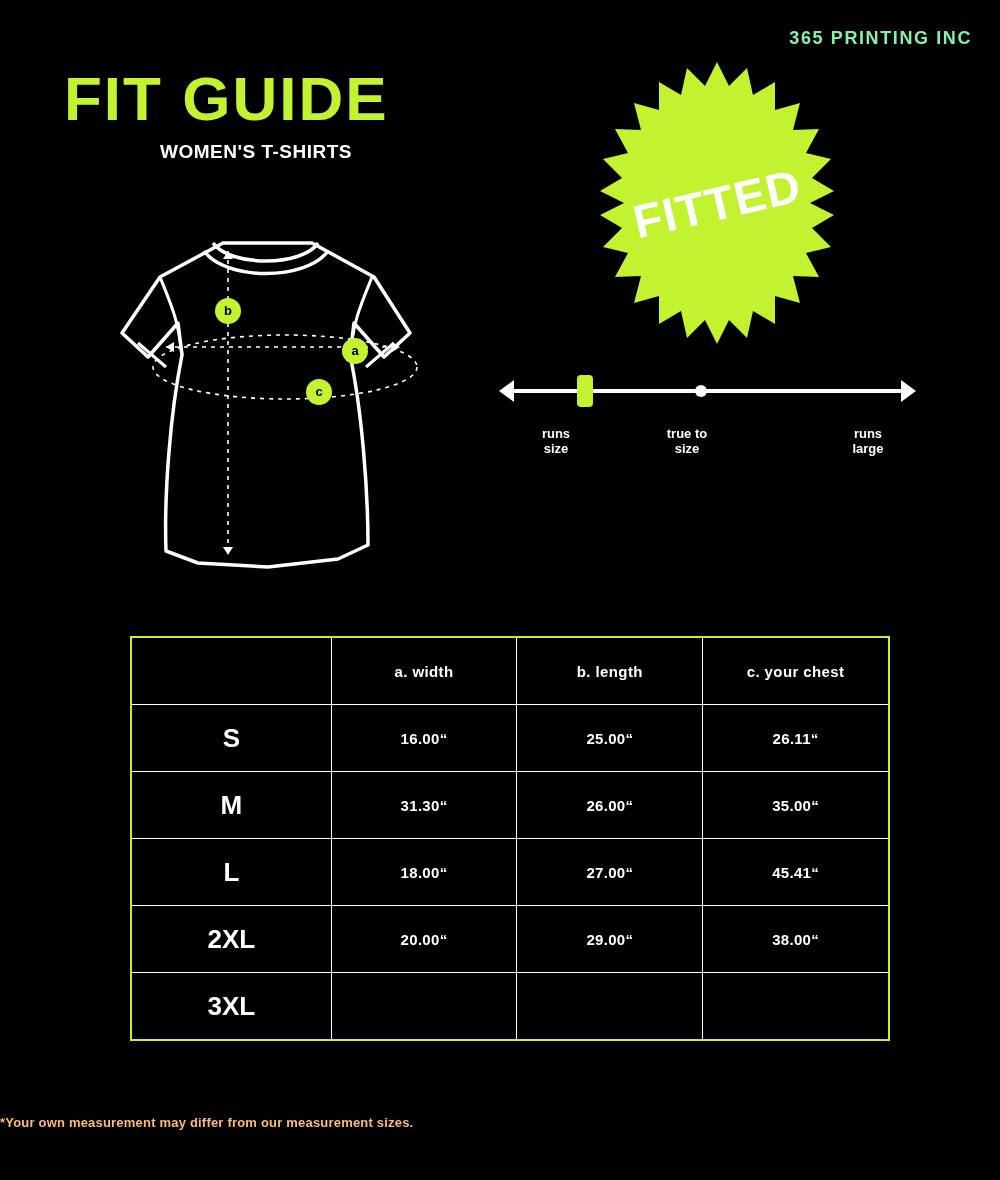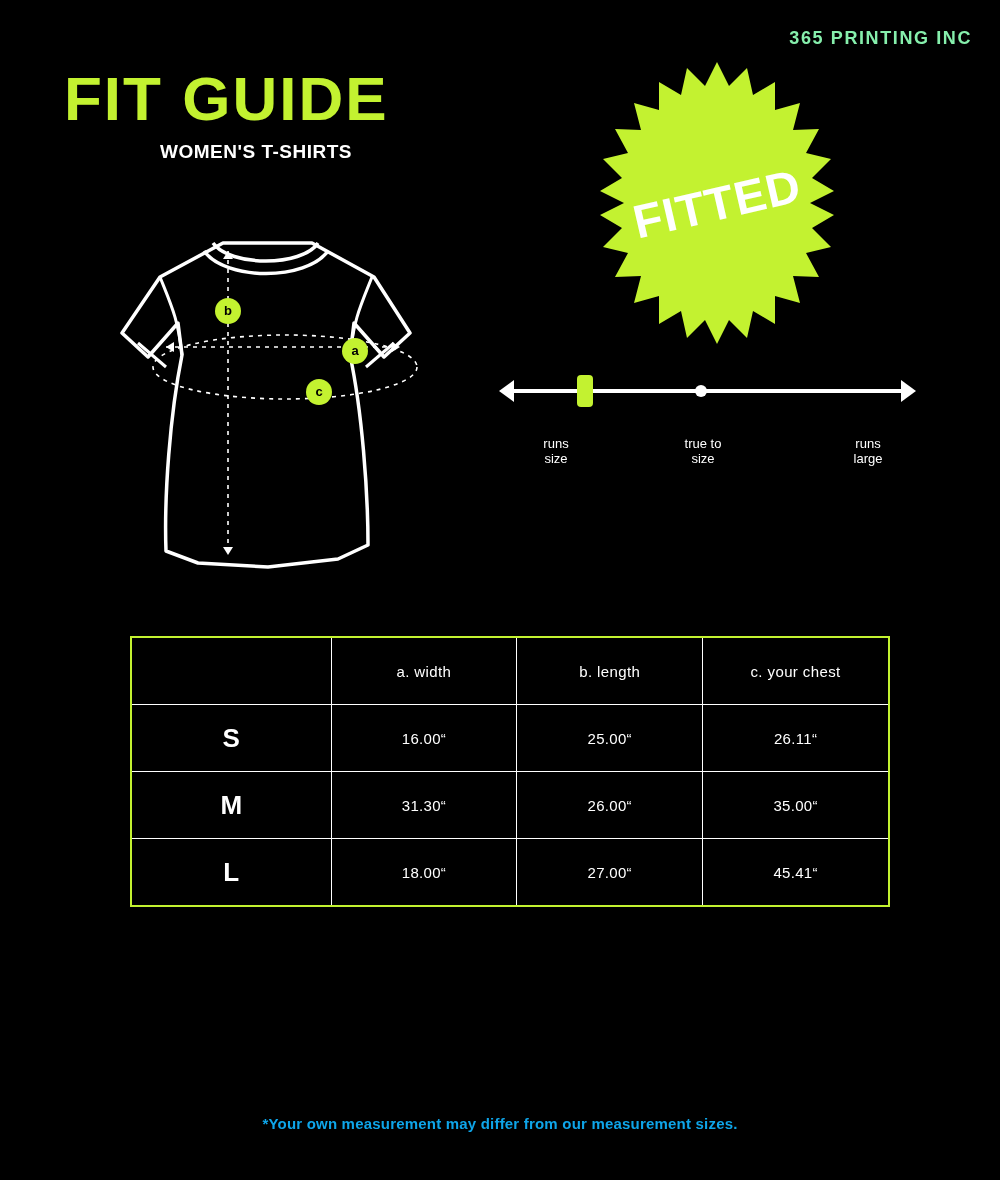--- a/index.html
+++ b/index.html
@@ -136,28 +136,27 @@
     top: 20px;
     width: 12px;
     height: 12px;
     border-radius: 50%;
     background: #ffffff;
   }
   .scale-cap {
     position: absolute;
     top: 62px;
     font-size: 13px;
-    font-weight: normal;
+    font-weight: bold;
     line-height: 1.15;
     color: #ffffff;
     text-align: center;
-    margin-top: 10px;
   }
   .cap-small { left: 8px; width: 86px; }
-  .cap-true  { left: 152px; width: 92px; }
+  .cap-true  { left: 136px; width: 92px; }
   .cap-large { left: 322px; width: 82px; }
 
   
   .table {
     position: absolute;
     left: 130px;
     top: 636px;
     width: 760px;
     border-collapse: collapse;
     border: 2px solid #c3f230;
@@ -165,48 +164,48 @@
   .table td, .table th {
     border: 1px solid #ffffff;
     text-align: center;
     padding: 0;
     height: 66px;
     vertical-align: middle;
   }
   .table tr:first-child td { border-top: none; }
   .table .hdr {
     font-size: 15px;
-    font-weight: normal;
+    font-weight: bold;
     letter-spacing: 0.4px;
     color: #ffffff;
   }
   .table .corner { border-left: none; border-top: none; }
   .table .size {
     font-size: 26px;
     font-weight: bold;
     color: #ffffff;
   }
   .table .val {
     font-size: 15px;
-    font-weight: normal;
+    font-weight: bold;
     color: #ffffff;
     letter-spacing: 0.3px;
   }
   .col-size  { width: 200px; }
   .col-val   { width: 186px; }
 
   .footnote {
     position: absolute;
     left: 0;
     top: 1115px;
     width: 1000px;
-    text-align: center;
-    font-size: 15px;
-    font-weight: bold;
-    color: #0ea5e9;
+    text-align: left;
+    font-size: 13px;
+    font-weight: bold;
+    color: #fdba74;
     letter-spacing: 0.2px;
   }
 </style>
 </head>
 <body>
 
 <div class="brand">365 PRINTING INC</div>
 
 <div class="title">FIT GUIDE</div>
 <div class="subtitle">WOMEN'S T-SHIRTS</div>
@@ -287,16 +286,28 @@
     <td class="val">31.30“</td>
     <td class="val">26.00“</td>
     <td class="val">35.00“</td>
   </tr>
   <tr>
     <td class="size">L</td>
     <td class="val">18.00“</td>
     <td class="val">27.00“</td>
     <td class="val">45.41“</td>
   </tr>
+  <tr>
+    <td class="size">2XL</td>
+    <td class="val">20.00“</td>
+    <td class="val">29.00“</td>
+    <td class="val">38.00“</td>
+  </tr>
+  <tr>
+    <td class="size">3XL</td>
+    <td class="val"></td>
+    <td class="val"></td>
+    <td class="val"></td>
+  </tr>
 </tbody>
   </table>
 
 <div class="footnote">*Your own measurement may differ from our measurement sizes.</div>
 
 </body></html>

